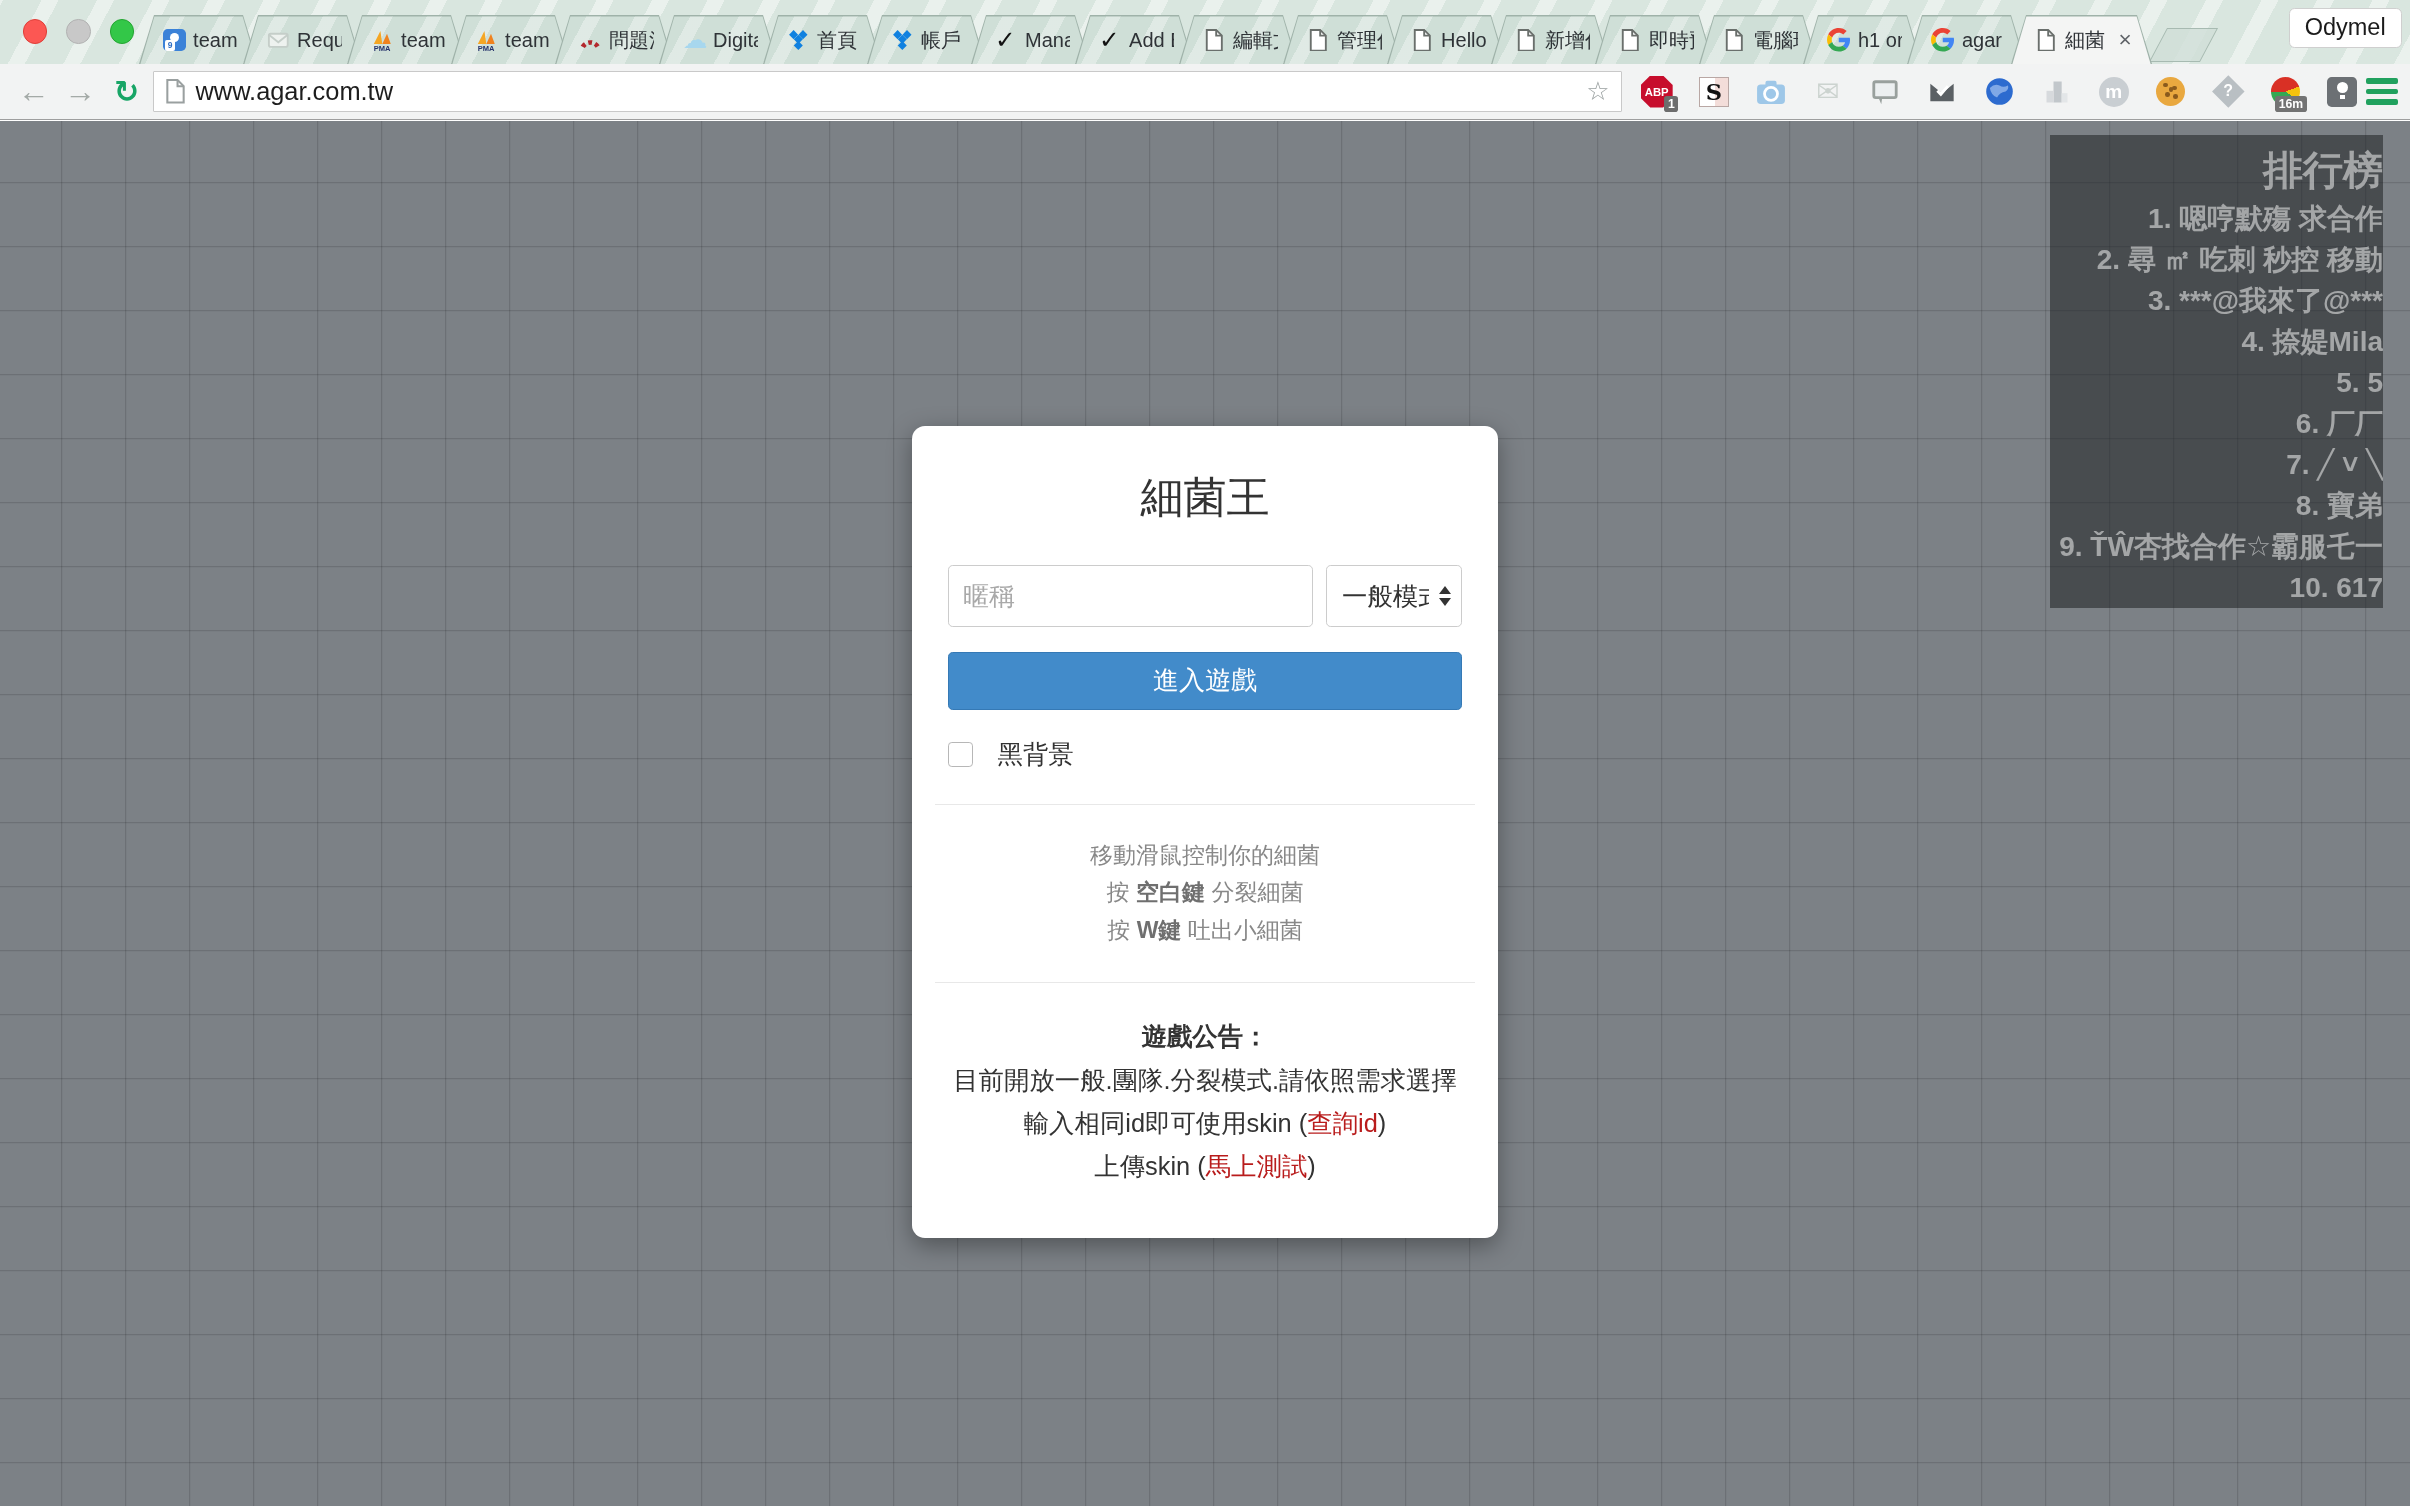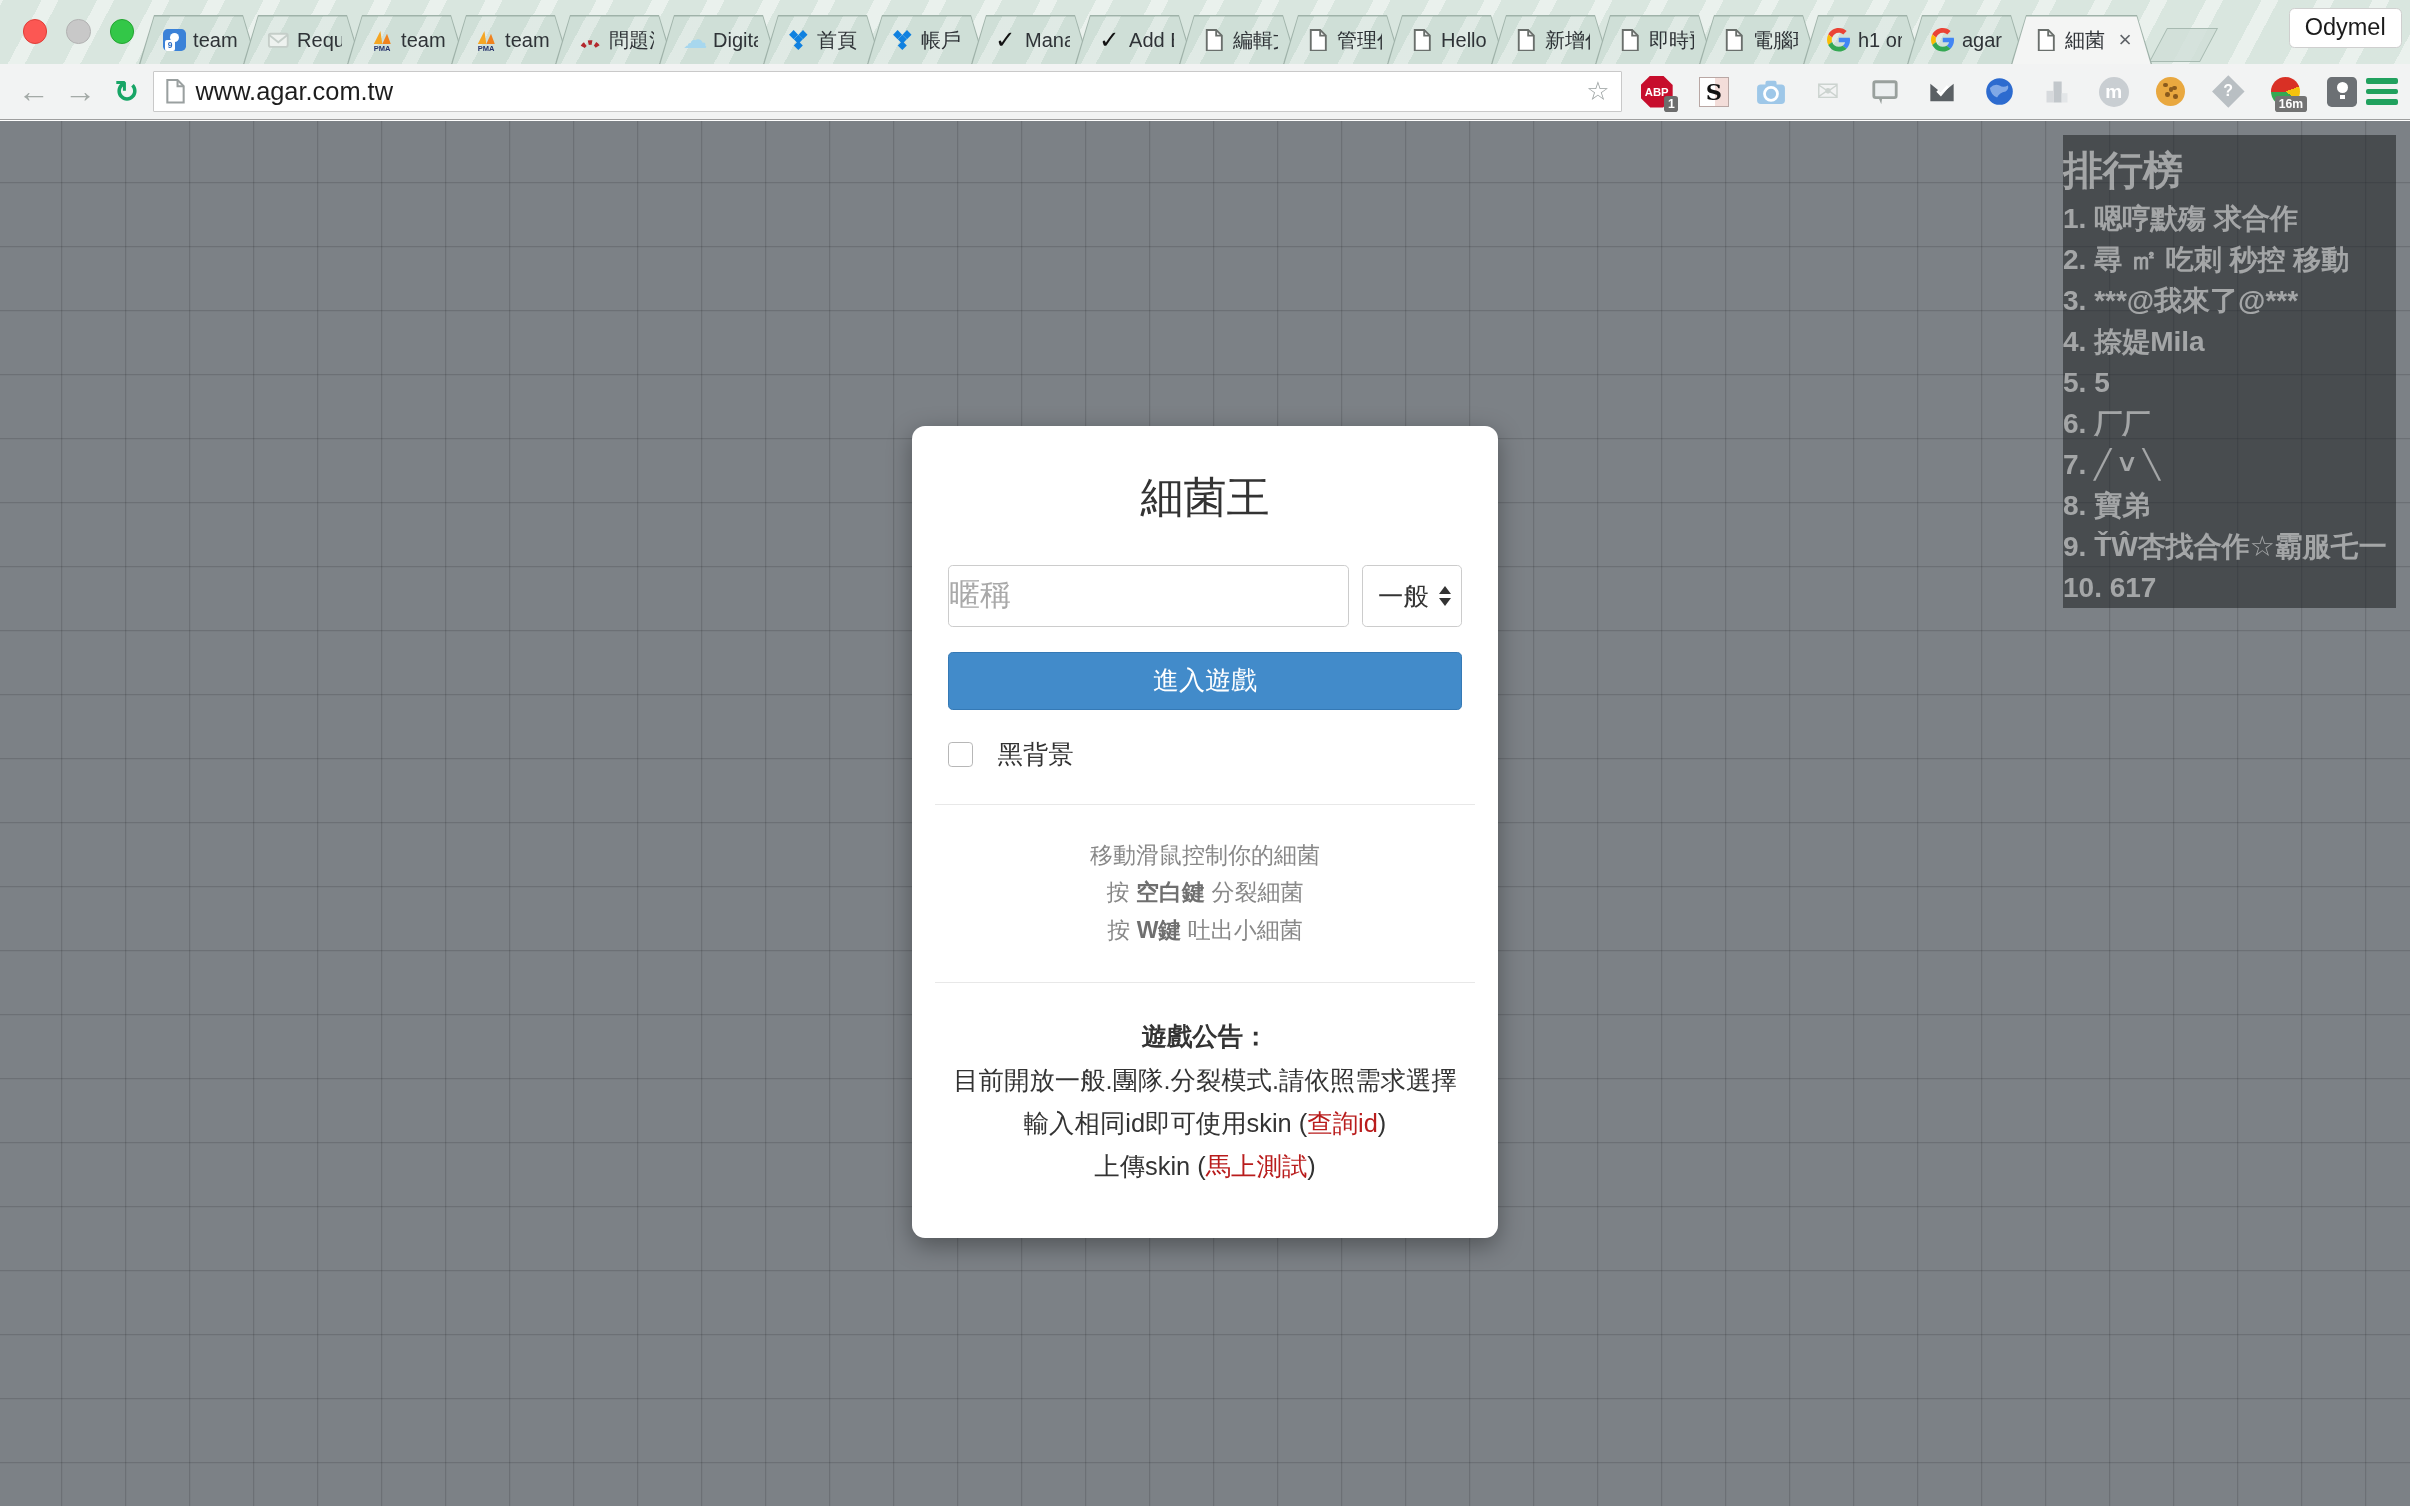--- a/index.html
+++ b/index.html
@@ -94,34 +94,34 @@
   .fav-check{ font-size:24.5px; color:#121212; font-weight:bold; line-height:22.6px; }
 
   
   .content{ position:absolute; top:121px; left:0; width:2411px; height:1385px;
     background-color:#7c8186;
     background-image:
       linear-gradient(to right, rgba(0,0,0,.16) 0.9px, transparent 0.9px),
       linear-gradient(to bottom, rgba(0,0,0,.16) 0.9px, transparent 0.9px);
     background-size:64px 64px; background-position:-2.8px -2.8px; }
 
-  .leaderboard{ position:absolute; top:14px; right:15px; width:333px; height:473px;
-    background:rgba(30,32,34,.55); overflow:hidden; text-align:left;
+  .leaderboard{ position:absolute; top:14px; right:28px; width:333px; height:473px;
+    background:rgba(30,32,34,.55); overflow:hidden; text-align:right;
     color:rgba(255,255,255,.5); font-weight:bold; padding-top:11.3px; }
   .lb-title{ font-size:40px; line-height:1.2; margin-bottom:3.8px; }
   .lb-entry{ font-size:28px; line-height:41px; white-space:nowrap; }
 
   .menu-card{ position:absolute; left:912px; top:305px; width:586px; height:812px;
     background:#fff; border-radius:13px; box-shadow:0 7.5px 24.5px rgba(0,0,0,.35);
     padding:28px 36px 9.4px; text-align:center; overflow:hidden; }
   .menu-title{ font-size:43px; color:#333; font-weight:400; margin:15px 0 38px; }
   .form-row{ display:flex; gap:13px; }
   .nick{ flex:1; height:62px; border:0.9px solid #ccc; border-radius:4.7px;
-    font-size:31px; padding:0 0; color:#333; outline:none;
-    font-family:Liberation Mono, monospace; }
+    font-size:26px; padding:0 14px; color:#333; outline:none;
+    font-family:Liberation Sans, sans-serif; }
   .nick::placeholder{ color:#a9a9a9; opacity:1; }
   .selwrap{ position:relative; width:179px; }
   .mode{ width:100%; height:62px; border:0.9px solid #ccc; border-radius:4.7px;
     background:#fff; font-size:25.4px; color:#333; padding:0 32px 0 15px;
     appearance:none; -webkit-appearance:none;
     font-family:"Liberation Sans","DejaVu Sans",sans-serif; }
   .selwrap .arrows{ position:absolute; right:11.3px; top:50%; transform:translateY(-50%);
     display:flex; flex-direction:column; gap:3.8px; pointer-events:none; }
   .selwrap .arrows i{ width:0; height:0; border-left:6.6px solid transparent;
     border-right:6.6px solid transparent; }

